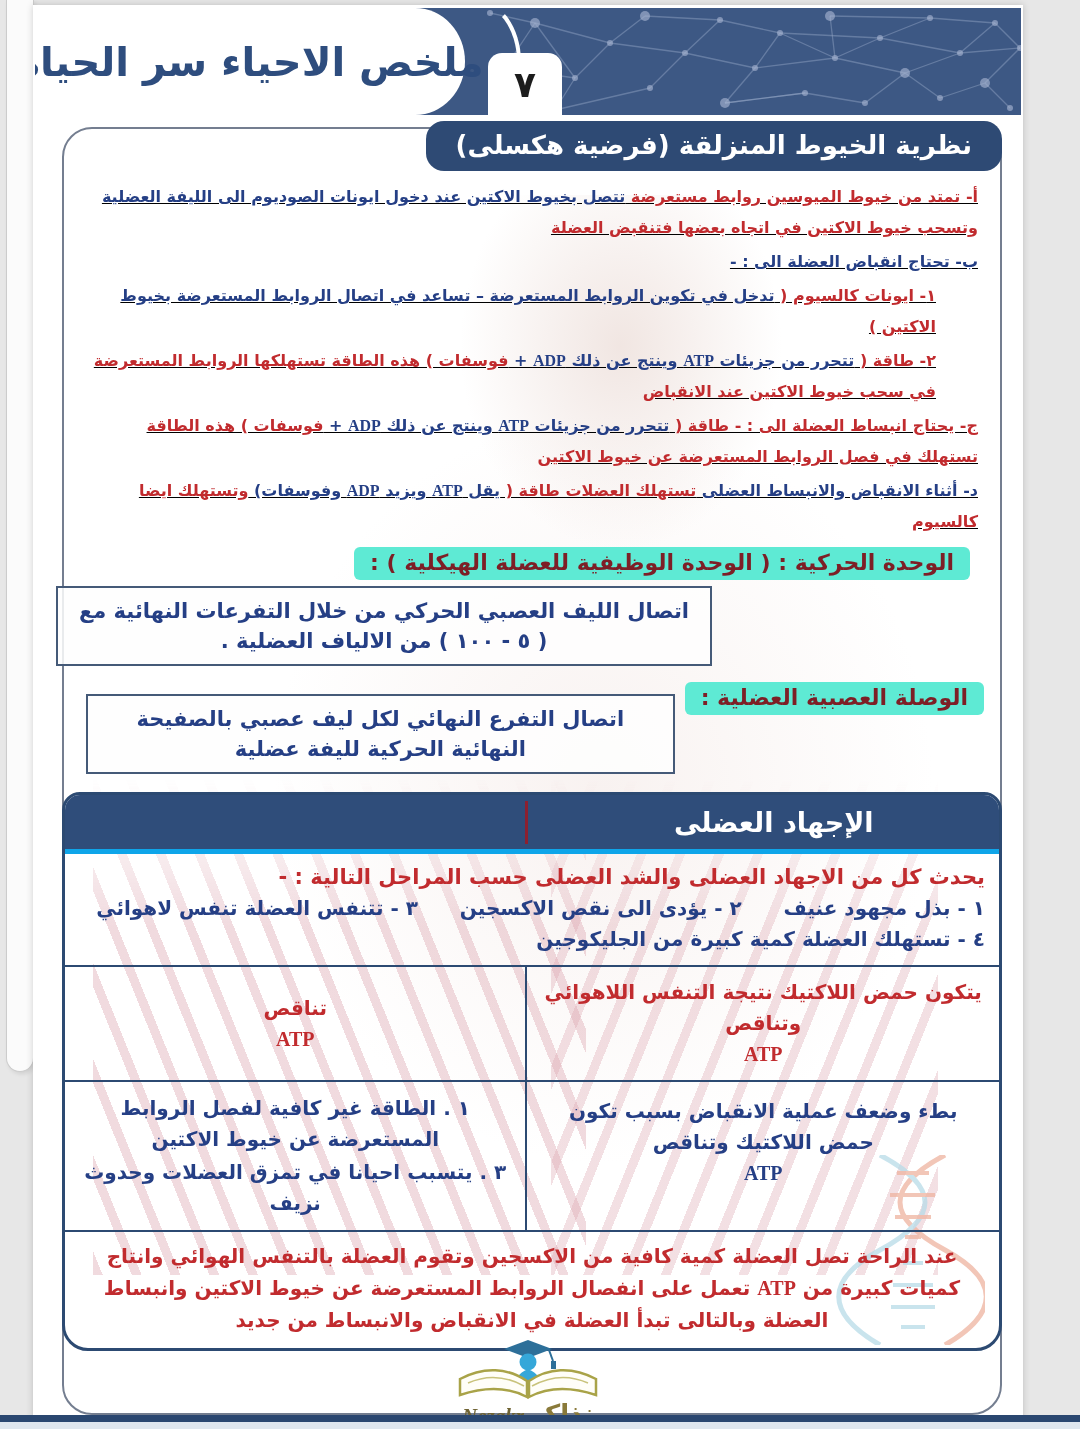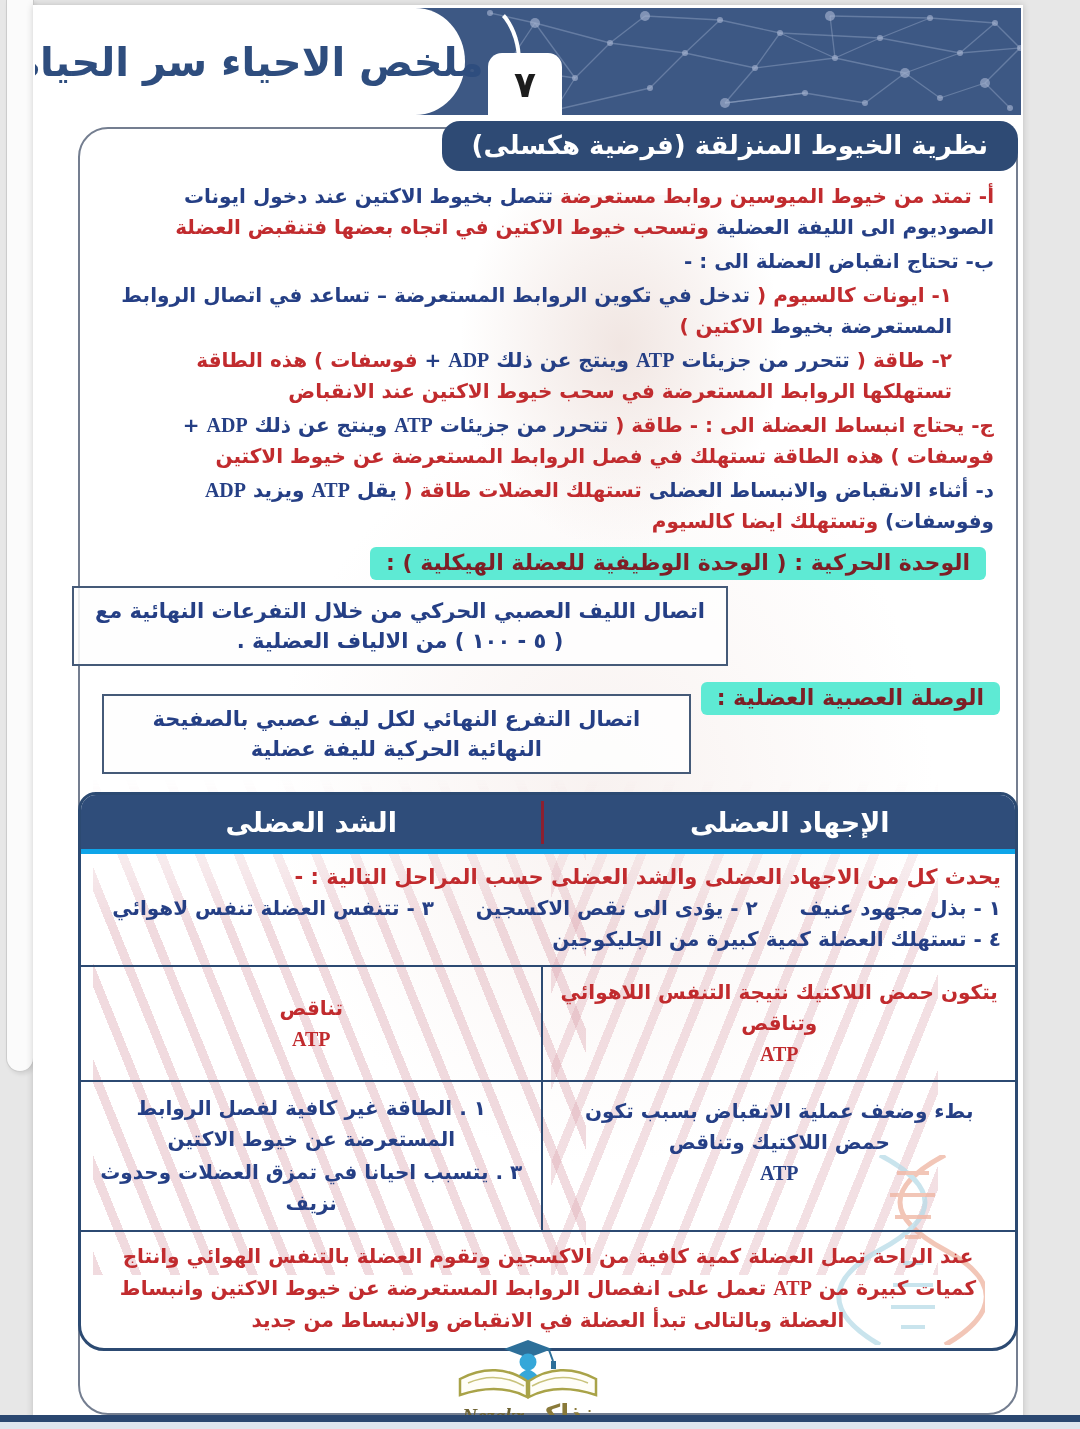--- a/index.html
+++ b/index.html
@@ -61,30 +61,30 @@
             mask-image:linear-gradient(to bottom, transparent, #000 30%);
   }
   .stripes-l { left:0; width:56%;
     background:repeating-linear-gradient(68deg, rgba(221,168,178,.42) 0 9px, rgba(255,255,255,0) 9px 36px); }
   .stripes-r { right:4%; width:44%;
     background:repeating-linear-gradient(112deg, rgba(221,168,178,.36) 0 9px, rgba(255,255,255,0) 9px 36px); }
   .dna { position:absolute; right:38px; top:1150px; z-index:1; opacity:.75; pointer-events:none; }
 
   
   .content-box {
-    position:absolute; left:45px; top:122px; width:940px; height:1288px;
+    position:absolute; left:29px; top:122px; width:940px; height:1288px;
     border:2px solid #747e90; border-radius:30px;
     direction:rtl; z-index:2; padding:0 22px;
   }
   .theory-badge {
     position:absolute; left:auto; right:-2px; top:-8px;
     background:#2e4a74; color:#fff; font-weight:bold; font-size:26px;
     padding:9px 30px 11px; border-radius:18px; white-space:nowrap;
   }
-  .theory { margin-top:52px; font-weight:bold; font-size:20px; line-height:31px; text-align:right; }
+  .theory { margin-top:52px; font-weight:bold; font-size:16px; line-height:31px; text-align:right;text-decoration:underline; }
   .item { margin:3px 0; }
   .item.indent { padding-right:42px; }
   .seg-r { color:#c12b2e; }
   .seg-b { color:#253f85; }
 
   .pink-badge {
     display:table; background:#5eead4; color:#7d1f26; font-weight:bold;
     font-size:22px; padding:3px 16px 5px; border-radius:6px; margin:10px 8px 6px auto;
     white-space:nowrap;
   }
@@ -260,21 +260,20 @@
     <div class="outline-box box1">اتصال الليف العصبي الحركي من خلال التفرعات النهائية مع ( ٥ - ١٠٠ ) من الالياف العضلية .</div>
 
     <div class="junction-row">
       <div class="pink-badge">الوصلة العصبية العضلية :</div>
       <div class="outline-box">اتصال التفرع النهائي لكل ليف عصبي بالصفيحة النهائية الحركية لليفة عضلية</div>
     </div>
 
     <div class="main-table">
       <div class="thead">
         <div class="th thr">الإجهاد العضلى</div>
-        <div class="th thl">الشد العضلى</div>
       </div>
       <div class="trow r1">
         <div class="t-title red-c">يحدث كل من الاجهاد العضلى والشد العضلى حسب المراحل التالية : -</div>
         <div class="t-steps">١ - بذل مجهود عنيف      ٢ - يؤدى الى نقص الاكسجين      ٣ - تتنفس العضلة تنفس لاهوائي      ٤ - تستهلك العضلة كمية كبيرة من الجليكوجين</div>
       </div>
       <div class="trow split r2">
         <div class="cell cr red-c">يتكون حمض اللاكتيك نتيجة التنفس اللاهوائي وتناقص <span class="lt">ATP</span></div>
         <div class="cell cl red-c">تناقص <span class="lt">ATP</span></div>
       </div>
       <div class="trow split r3">

